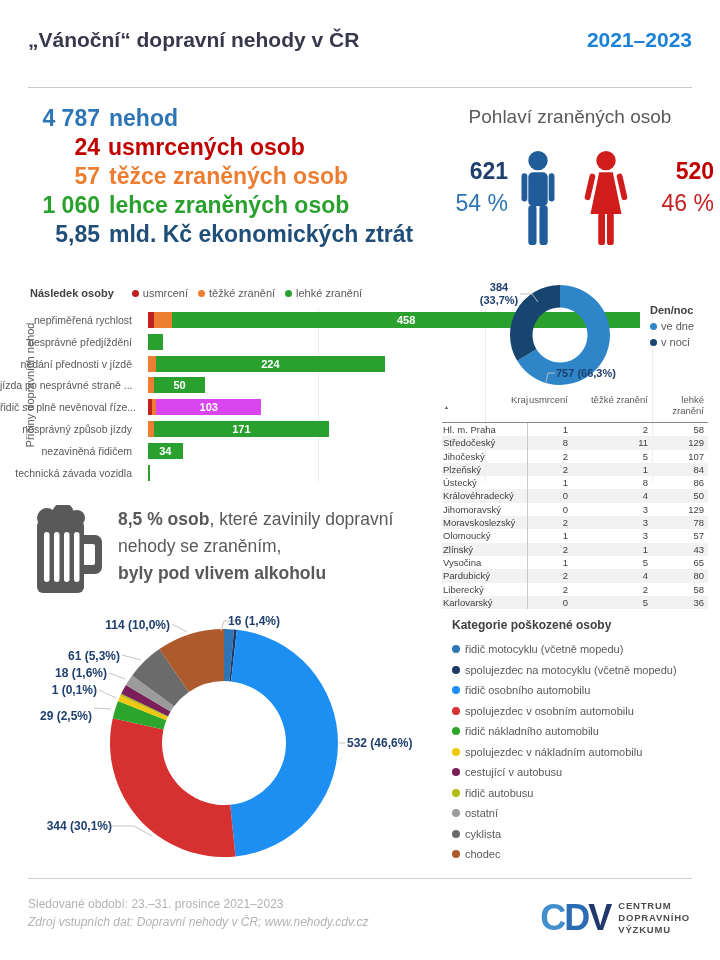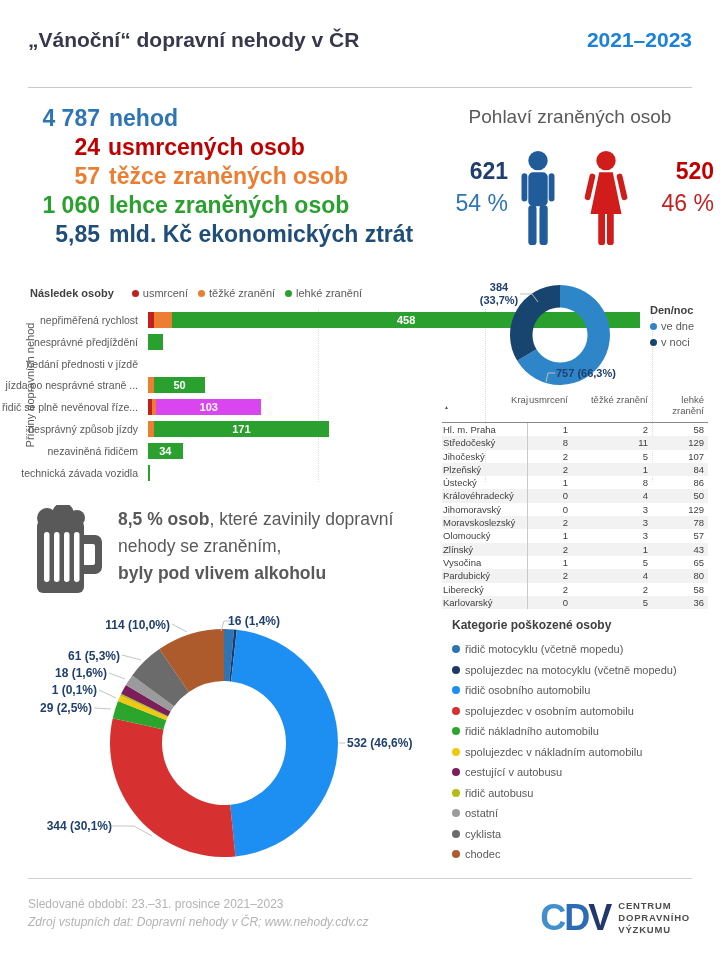--- a/index.html
+++ b/index.html
@@ -25,21 +25,21 @@
   
   #causes{position:absolute;left:0;top:283px;width:680px;height:205px;}
   #causes-legend{position:absolute;left:30px;top:4px;font-size:11px;color:#595959;display:flex;align-items:center;}
   #causes-legend .lt{font-weight:bold;color:#404040;margin-right:8px;}
   .ldot{display:inline-block;width:7px;height:7px;border-radius:50%;margin:0 4px 0 10px;}
   #causes-ylabel{position:absolute;left:-50px;top:96px;width:160px;text-align:center;
                  font-size:11px;color:#595959;transform:rotate(-90deg);}
   #causes-plot{position:absolute;left:0;top:24px;right:0;bottom:0;}
   .gridline{position:absolute;top:2px;bottom:6px;border-left:1px dotted #dcdcdc;}
   .bar-row{position:absolute;left:0;height:16px;display:flex;align-items:center;width:100%;}
-  .bar-cat{width:148px;padding-right:10px;text-align:right;font-size:10.5px;color:#595959;white-space:nowrap;}
+  .bar-cat{width:148px;padding-right:16px;text-align:right;font-size:10.5px;color:#595959;white-space:nowrap;}
   .bar-track{position:relative;height:16px;display:flex;}
   .bar-seg{height:16px;}
   .bar-seg.light{display:flex;align-items:center;justify-content:center;
                  color:#fff;font-size:11px;font-weight:bold;}
   
   #daynight{position:absolute;left:460px;top:278px;width:260px;height:125px;}
   #dn-label-night{position:absolute;left:14px;top:3px;width:50px;text-align:center;
                   font-size:11px;font-weight:bold;color:#1f3f6e;line-height:13px;}
   #dn-label-day{position:absolute;left:96px;top:89px;font-size:11px;font-weight:bold;color:#1f3f6e;}
   #dn-legend{position:absolute;left:190px;top:26px;font-size:11px;color:#595959;}
@@ -166,20 +166,24 @@
           </div>
         </div>
         <div class="bar-row" style="top: 26.8px;">
           <div class="bar-cat">nesprávné předjíždění</div>
           <div class="bar-track">
             <div class="bar-seg light" style="width: 15.3061px; background: rgb(42, 161, 46);"></div>
           </div>
         </div>
         <div class="bar-row" style="top: 48.6px;">
           <div class="bar-cat">nedání přednosti v jízdě</div>
+          <div class="bar-track">
+            <div class="bar-seg" style="width: 8.16327px; background: rgb(237, 125, 49);"></div>
+            <div class="bar-seg light" style="width: 228.571px; background: rgb(42, 161, 46);">224</div>
+          </div>
         </div>
         <div class="bar-row" style="top: 70.4px;">
           <div class="bar-cat">jízda po nesprávné straně ...</div>
           <div class="bar-track">
             <div class="bar-seg" style="width: 6.12245px; background: rgb(237, 125, 49);"></div>
             <div class="bar-seg light" style="width: 51.0204px; background: rgb(42, 161, 46);">50</div>
           </div>
         </div>
         <div class="bar-row" style="top: 92.2px;">
           <div class="bar-cat">řidič se plně nevěnoval říze...</div>
@@ -380,21 +384,21 @@
         <polyline points="99,80 116,88"></polyline>
         <polyline points="109,63 125,69"></polyline>
         <polyline points="122,45 141,50"></polyline>
         <polyline points="172,14 187,22"></polyline>
       </g>
     </svg>
     <div id="cat-labels">
         <div class="cat-label" style="left: 228px; top: 4px;">16 (1,4%)</div>
         <div class="cat-label" style="left: 347px; top: 126px;">532 (46,6%)</div>
         <div class="cat-label" style="right: 328px; top: 209px;">344 (30,1%)</div>
-        <div class="cat-label" style="right: 348px; top: 91px; margin-left: 47px;">29 (2,5%)</div>
+        <div class="cat-label" style="right: 348px; top: 99px; margin-left: 47px;">29 (2,5%)</div>
         <div class="cat-label" style="right: 343px; top: 73px;">1 (0,1%)</div>
         <div class="cat-label" style="right: 333px; top: 56px;">18 (1,6%)</div>
         <div class="cat-label" style="right: 320px; top: 39px;">61 (5,3%)</div>
         <div class="cat-label" style="right: 270px; top: 8px;">114 (10,0%)</div>
       </div>
   </div>
 
   <div id="cat-legend">
     <div class="lt">Kategorie poškozené osoby</div>
     <div id="cat-legend-items">

